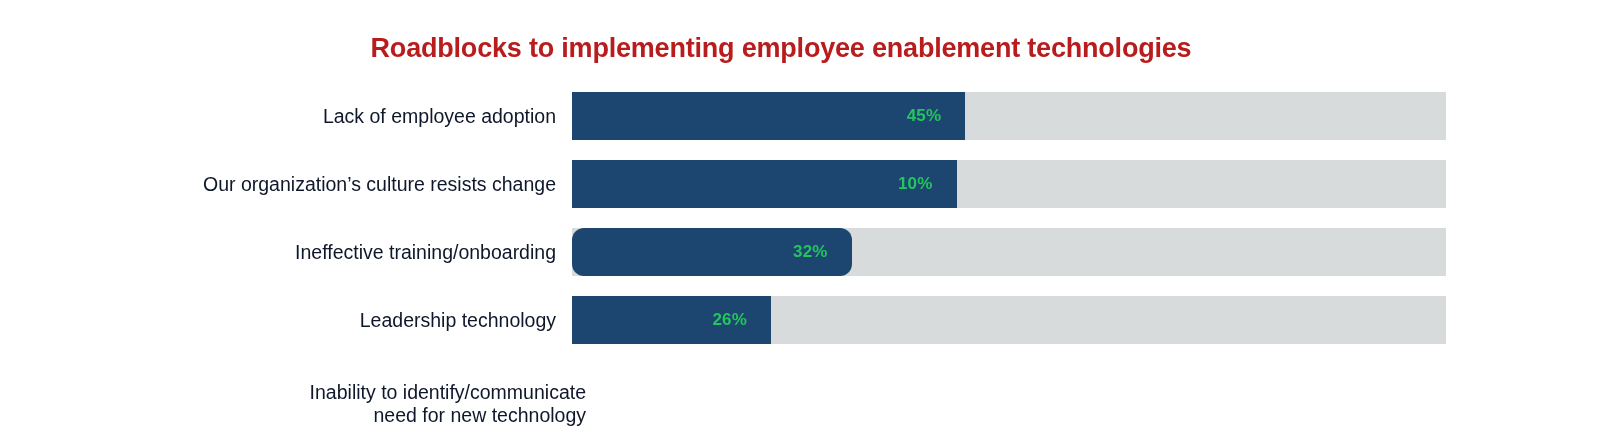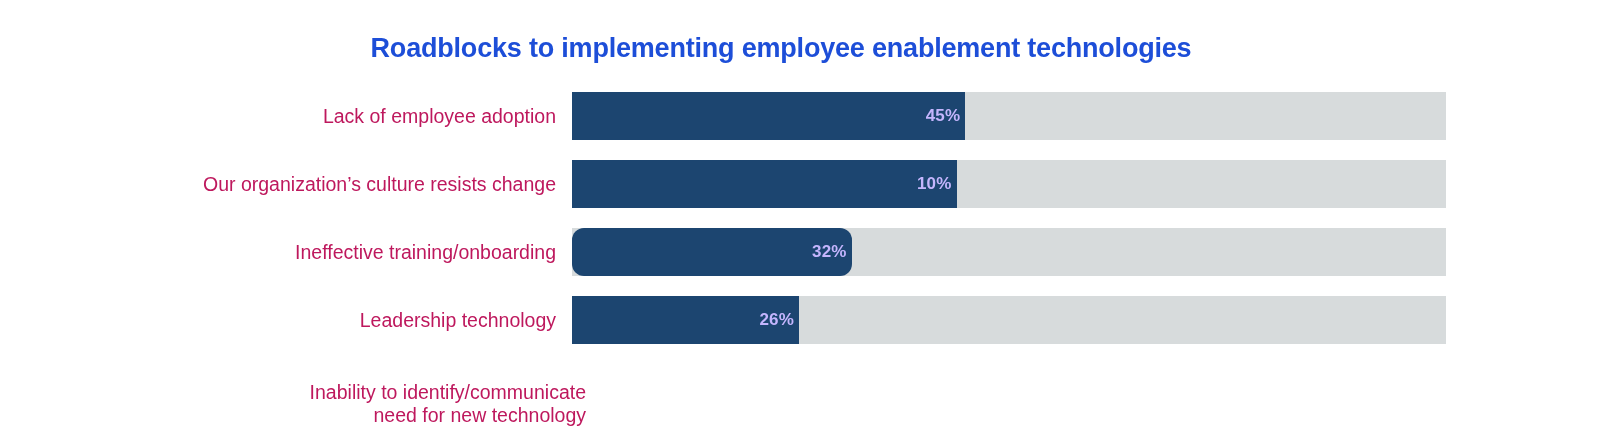--- a/index.html
+++ b/index.html
@@ -22,21 +22,21 @@
   
   .chart-title {
     position: absolute;
     left: 0;
     top: 33px;
     width: 1562px;
     text-align: center;
     font-size: 27px;
     font-weight: bold;
     letter-spacing: -0.2px;
-    color: #1d4ed8;
+    color: #b91c1c;
     white-space: nowrap;
   }
 
   
   .plot {
     position: absolute;
     left: 0;
     top: 92px;
     width: 1600px;
     height: 336px;
@@ -51,21 +51,21 @@
     align-items: center;
   }
 
   .cat-label {
     position: absolute;
     right: 1044px; 
     width: 420px;
     text-align: right;
     font-size: 19.5px;
     line-height: 23px;
-    color: #be185d;
+    color: #0f172a;
     font-weight: normal;
     white-space: pre-line;
   }
 
   .track {
     position: absolute;
     left: 572px;
     width: 874px;
     height: 48px;
     background: #d7dbdc;
@@ -78,22 +78,22 @@
     height: 48px;
     background: #1c4570;
     display: flex;
     align-items: center;
     justify-content: flex-end;
   }
 
   .bar-value {
     font-size: 17px;
     font-weight: bold;
-    color: #c4b5fd;
-    padding-right: 5px;
+    color: #22c55e;
+    padding-right: 24px;
     letter-spacing: 0.2px;
     white-space: nowrap;
   }
 </style>
 </head>
 <body>
 
 <div class="canvas">
 
   <div class="chart-title">Roadblocks to implementing employee enablement technologies</div>
@@ -123,21 +123,21 @@
       <div class="track">
         <div class="bar" style="width: 279.68px; border-radius: 12px;">
           <span class="bar-value">32%</span>
         </div>
       </div>
     </div>
 
     <div class="row" style="top:204px;">
       <div class="cat-label">Leadership technology</div>
       <div class="track">
-        <div class="bar" style="width: 227px;">
+        <div class="bar" style="width: 199px;">
           <span class="bar-value">26%</span>
         </div>
       </div>
     </div>
 
     <div class="row" style="top:288px;margin-left:30px;">
       <div class="cat-label">Inability to identify/communicate
 need for new technology</div>
     </div>
 

